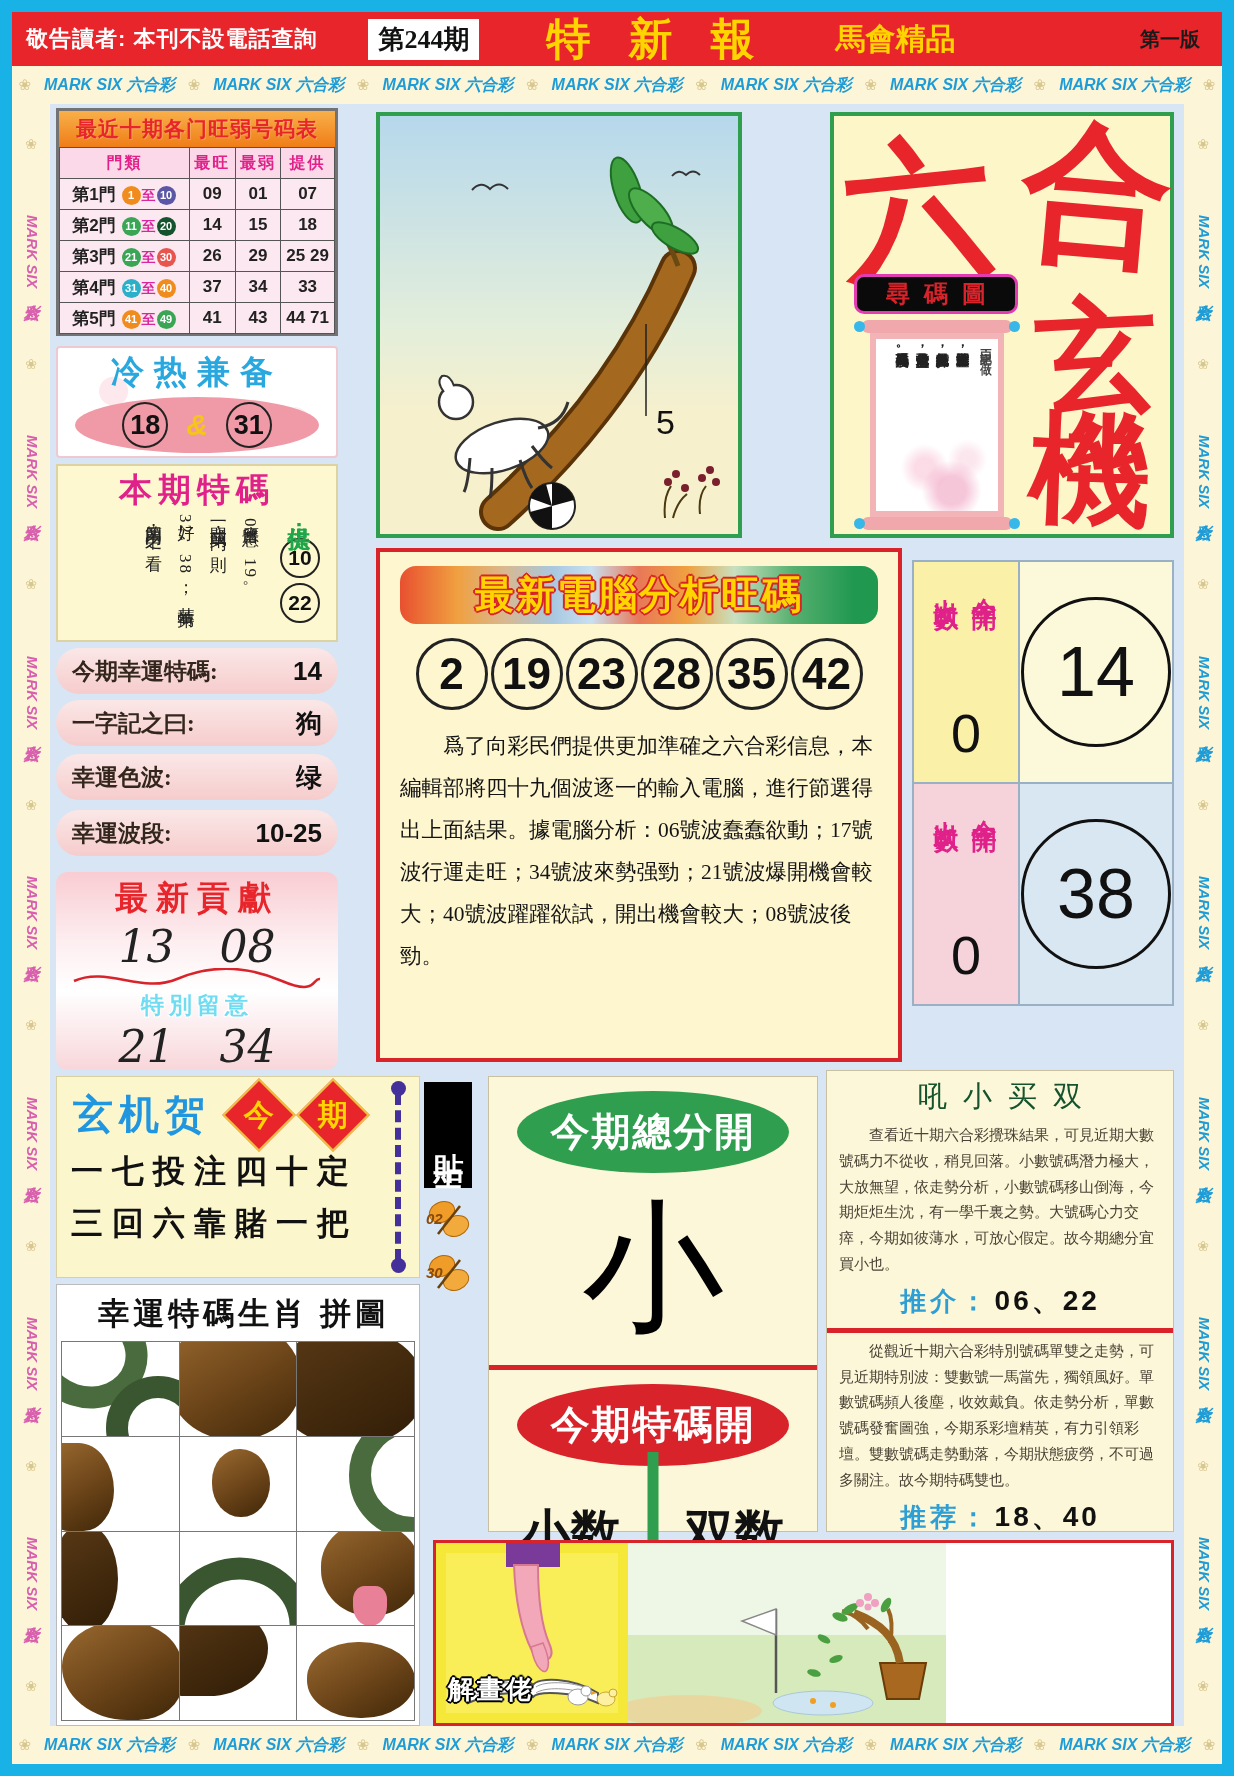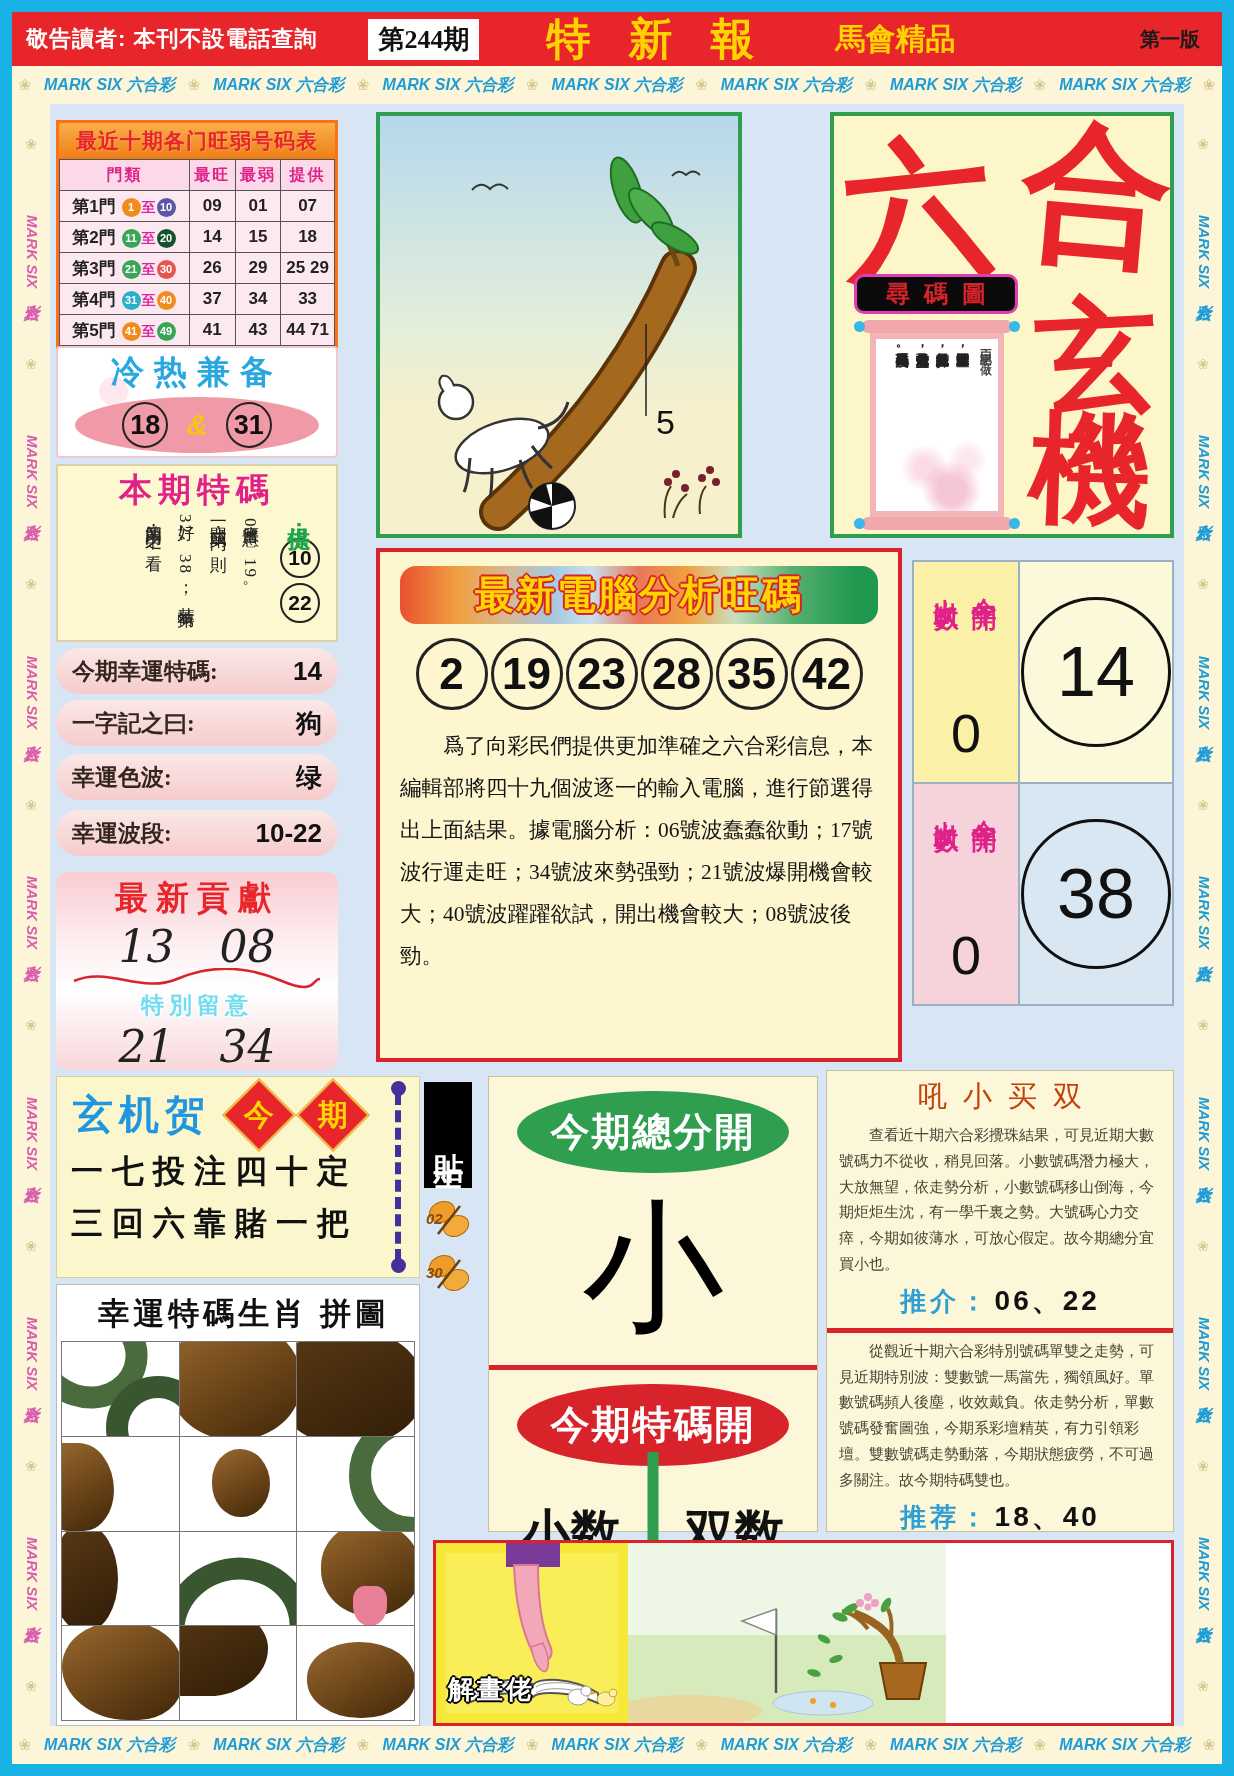--- a/index.html
+++ b/index.html
@@ -28,21 +28,21 @@
   .strip-v .ms-tx { writing-mode:vertical-rl; font-weight:bold; font-style:italic; font-size:15px; white-space:nowrap; }
   .strip-v .ms-fl { color:#d8c890; font-size:14px; }
   .strip-left .ms-tx { color:#d85fae; }
   .strip-right .ms-tx { color:#1e9cd7; }
   .top-strip { left:12px; top:66px; width:1210px; height:38px; }
   .bottom-strip { left:12px; top:1726px; width:1210px; height:38px; }
   .left-strip { left:12px; top:104px; width:38px; height:1622px; }
   .right-strip { left:1184px; top:104px; width:38px; height:1622px; }
 
   
-  .hot-panel { left:56px; top:120px; width:282px; height:228px; border:3px solid #f97316; background:#fce8f0; }
+  .hot-panel { left:56px; top:108px; width:282px; height:228px; border:3px solid #737373; background:#fce8f0; }
   .hot-title { height:36px; background:linear-gradient(180deg,#f9b04a,#ef7d17); color:#e8252a;
                font-size:21px; font-weight:bold; display:flex; align-items:center; justify-content:center;
                letter-spacing:1px; text-shadow:1px 1px 0 #fff3; }
   table.hot { width:100%; border-collapse:collapse; }
   table.hot th, table.hot td { border:1px solid #555; text-align:center; height:31px; }
   table.hot th { color:#e0218a; font-size:16px; background:#fbd9e8; letter-spacing:2px; }
   table.hot td { font-size:17px; font-weight:bold; color:#222; background:#fce8f0; }
   td.door { color:#d9269e; font-size:15px; white-space:nowrap; }
   .badge { display:inline-flex; width:19px; height:19px; border-radius:50%; color:#fff; font-size:11px;
            align-items:center; justify-content:center; margin:0 1px; vertical-align:middle; }
@@ -197,21 +197,21 @@
               font-family:"Liberation Serif", serif; }
   .v-div { height:5px; background:#d8232a; }
   .opts { position:relative; display:flex; height:128px; margin-top:4px; }
   .opts .opt { flex:1; display:flex; align-items:center; justify-content:center; font-size:50px;
                font-family:"Liberation Serif", serif; color:#111; font-weight:bold; }
   .opts .gbar { position:absolute; left:50%; transform:translateX(-50%); top:-18px; bottom:6px; width:11px; background:#2f9e4e; }
 
   
   .analysis { left:826px; top:1070px; width:348px; height:462px; background:#fcf7d8; border:1px solid #c8c0a0; }
   .an-head { text-align:center; margin-top:6px; font-size:29px; letter-spacing:16px; text-indent:16px;
-             color:#c2410c; font-family:"Liberation Serif", serif; }
+             color:#14532d; font-family:"Liberation Serif", serif; }
   .an-para { margin:6px 12px 0; font-family:"Liberation Serif", serif; font-size:15px; line-height:1.72;
              color:#4a4236; text-indent:2em; }
   .rec { text-align:center; margin-top:4px; }
   .rec .rl { color:#2e9fd4; font-size:26px; font-weight:bold; letter-spacing:4px; }
   .rec .rn { color:#111; font-size:28px; font-weight:bold; letter-spacing:3px; }
   .an-div { height:5px; background:#d8232a; margin-top:8px; }
 
   
   .bottompanel { left:433px; top:1540px; width:741px; height:186px; border:3px solid #d8232a; background:#fff;
                  display:flex; }
@@ -381,21 +381,21 @@
   <div class="abs lucky lk1">
     <span class="lbl">一字記之曰:</span>
     <span class="val">狗</span>
   </div>
   <div class="abs lucky lk2">
     <span class="lbl">幸運色波:</span>
     <span class="val">绿</span>
   </div>
   <div class="abs lucky lk3">
     <span class="lbl">幸運波段:</span>
-    <span class="val">10-22</span>
+    <span class="val">10-25</span>
   </div>
 
   <div class="abs contrib">
     <div class="contrib-title">最新貢獻</div>
     <div class="contrib-nums">
       <span>13</span>
       <span>08</span>
     </div>
     <svg class="wave" width="250" height="22" viewBox="0 0 250 22">
       <path d="M2,13 C35,-2 70,26 105,11 S175,-2 210,13 S240,10 248,11" stroke="#d8232a" fill="none" stroke-width="2.5"></path>

